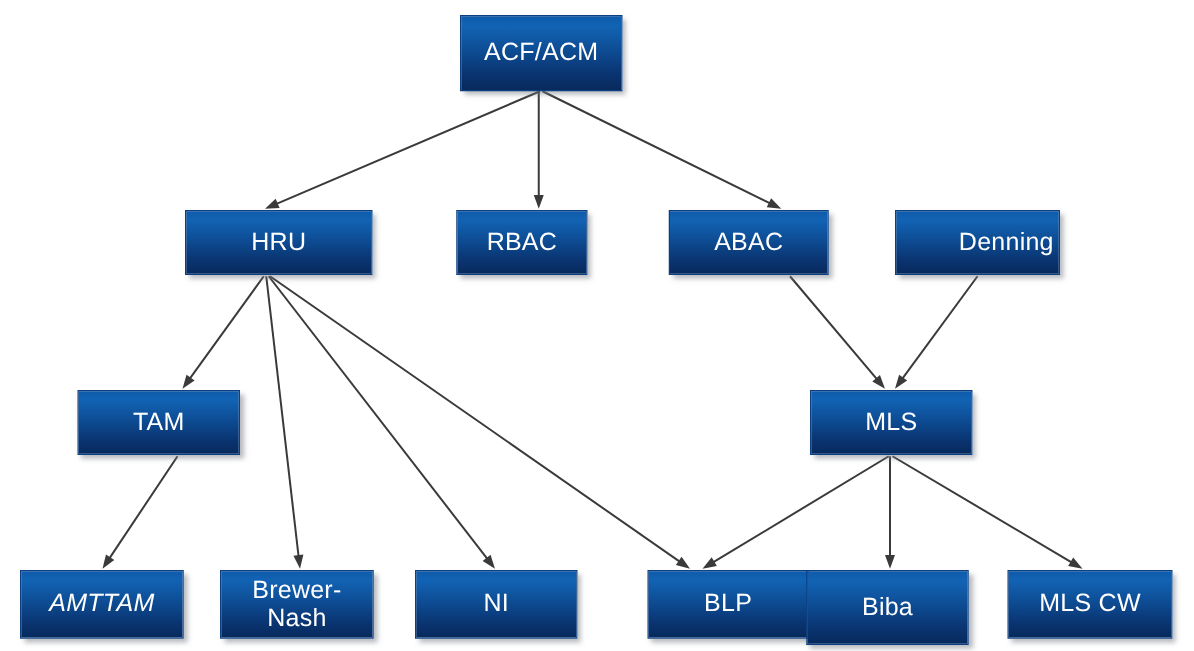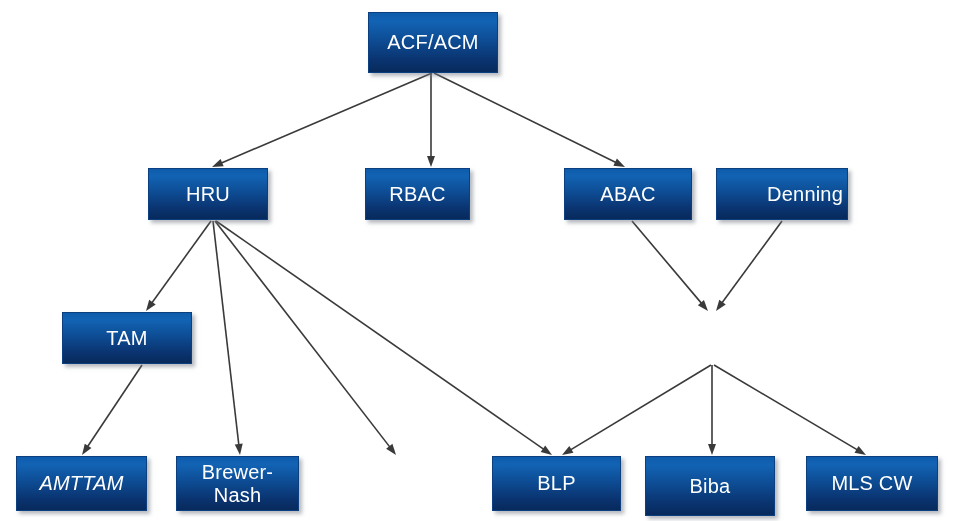--- a/index.html
+++ b/index.html
@@ -102,42 +102,48 @@
         <polygon points="712,455 708,444 716,444" fill="#3a3a3a"></polygon>
       </g>
       <g>
         <line x1="714" y1="365" x2="858.2557214986499" y2="450.4145719399901" stroke="#3a3a3a" stroke-width="1.6"></line>
         <polygon points="866,455 854.4968026939009,452.8374894828101 858.5727387472432,445.95368637049893" fill="#3a3a3a"></polygon>
       </g>
     </svg>
 <div class="node" style="left: 368px; top: 12px; width: 130px; height: 61px;">
       <span>ACF/ACM</span>
     </div>
-    <div class="node" style="left: 148px; top: 168px; width: 120px; height: 52px;">
+    <div class="node" style="left: 148px; top: 168px; width: 150px; height: 52px;">
       <span>HRU</span>
     </div>
     <div class="node" style="left: 365px; top: 168px; width: 105px; height: 52px;">
       <span>RBAC</span>
     </div>
-    <div class="node" style="left: 564px; top: 168px; width: 128px; height: 52px;">
+    <div class="node" style="left: 535px; top: 168px; width: 128px; height: 52px;">
       <span>ABAC</span>
     </div>
     <div class="node" style="left: 716px; top: 168px; width: 132px; height: 52px; text-align: right;">
       <span>Denning</span>
     </div>
     <div class="node" style="left: 62px; top: 312px; width: 130px; height: 52px;">
       <span>TAM</span>
     </div>
+    <div class="node" style="left: 648px; top: 312px; width: 130px; height: 52px;">
+      <span>MLS</span>
+    </div>
     <div class="node" style="left: 16px; top: 456px; width: 131px; height: 55px; font-style: italic;">
       <span>AMTTAM</span>
     </div>
     <div class="node" style="left: 176px; top: 456px; width: 123px; height: 55px;">
       <span>Brewer-Nash</span>
     </div>
-    <div class="node" style="left: 492px; top: 456px; width: 129px; height: 55px;">
+    <div class="node" style="left: 332px; top: 456px; width: 130px; height: 55px;">
+      <span>NI</span>
+    </div>
+    <div class="node" style="left: 518px; top: 456px; width: 129px; height: 55px;">
       <span>BLP</span>
     </div>
     <div class="node" style="left: 645px; top: 456px; width: 130px; height: 60px;">
       <span>Biba</span>
     </div>
     <div class="node" style="left: 806px; top: 456px; width: 132px; height: 55px;">
       <span>MLS CW</span>
     </div>
   </div>
 

